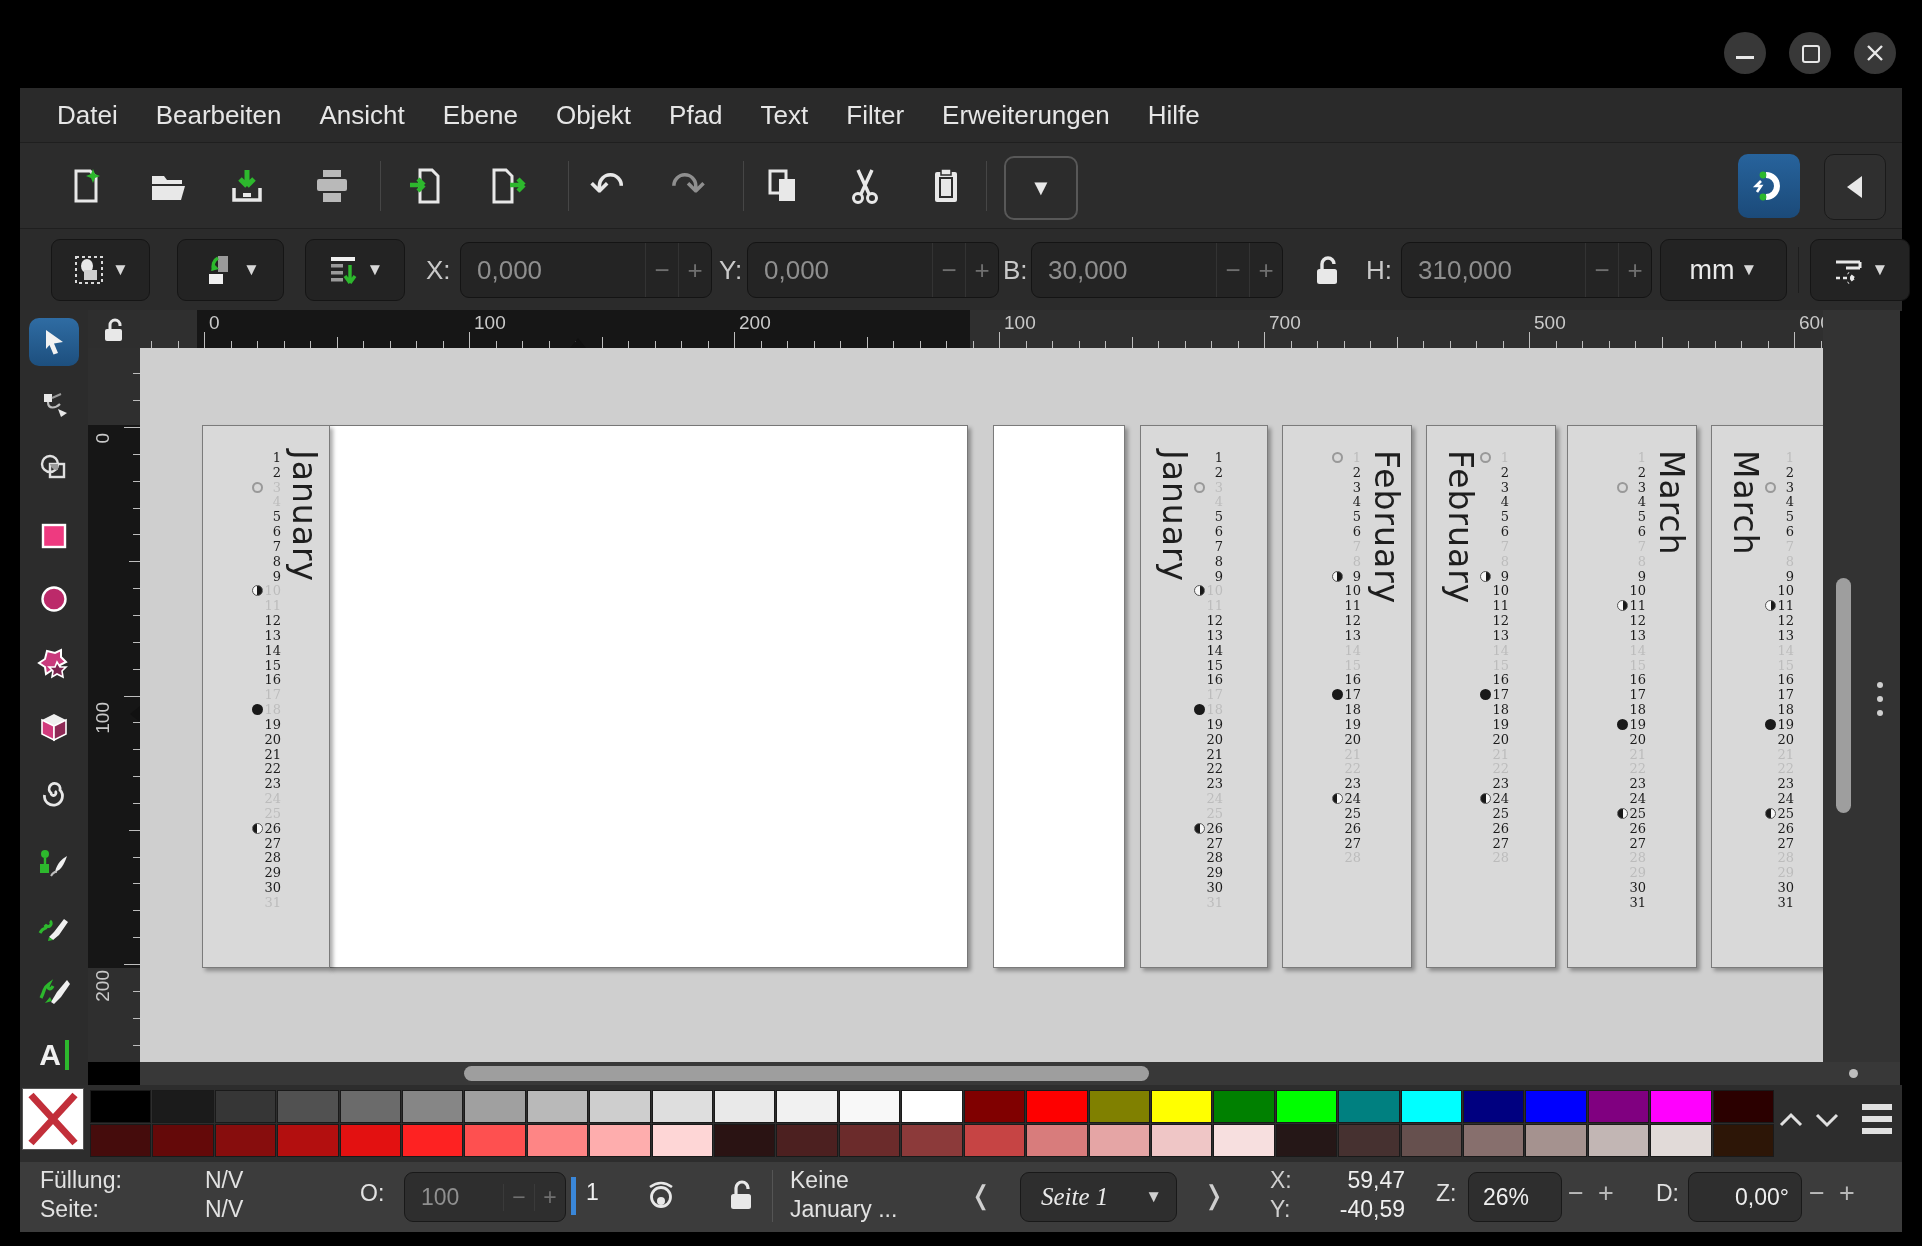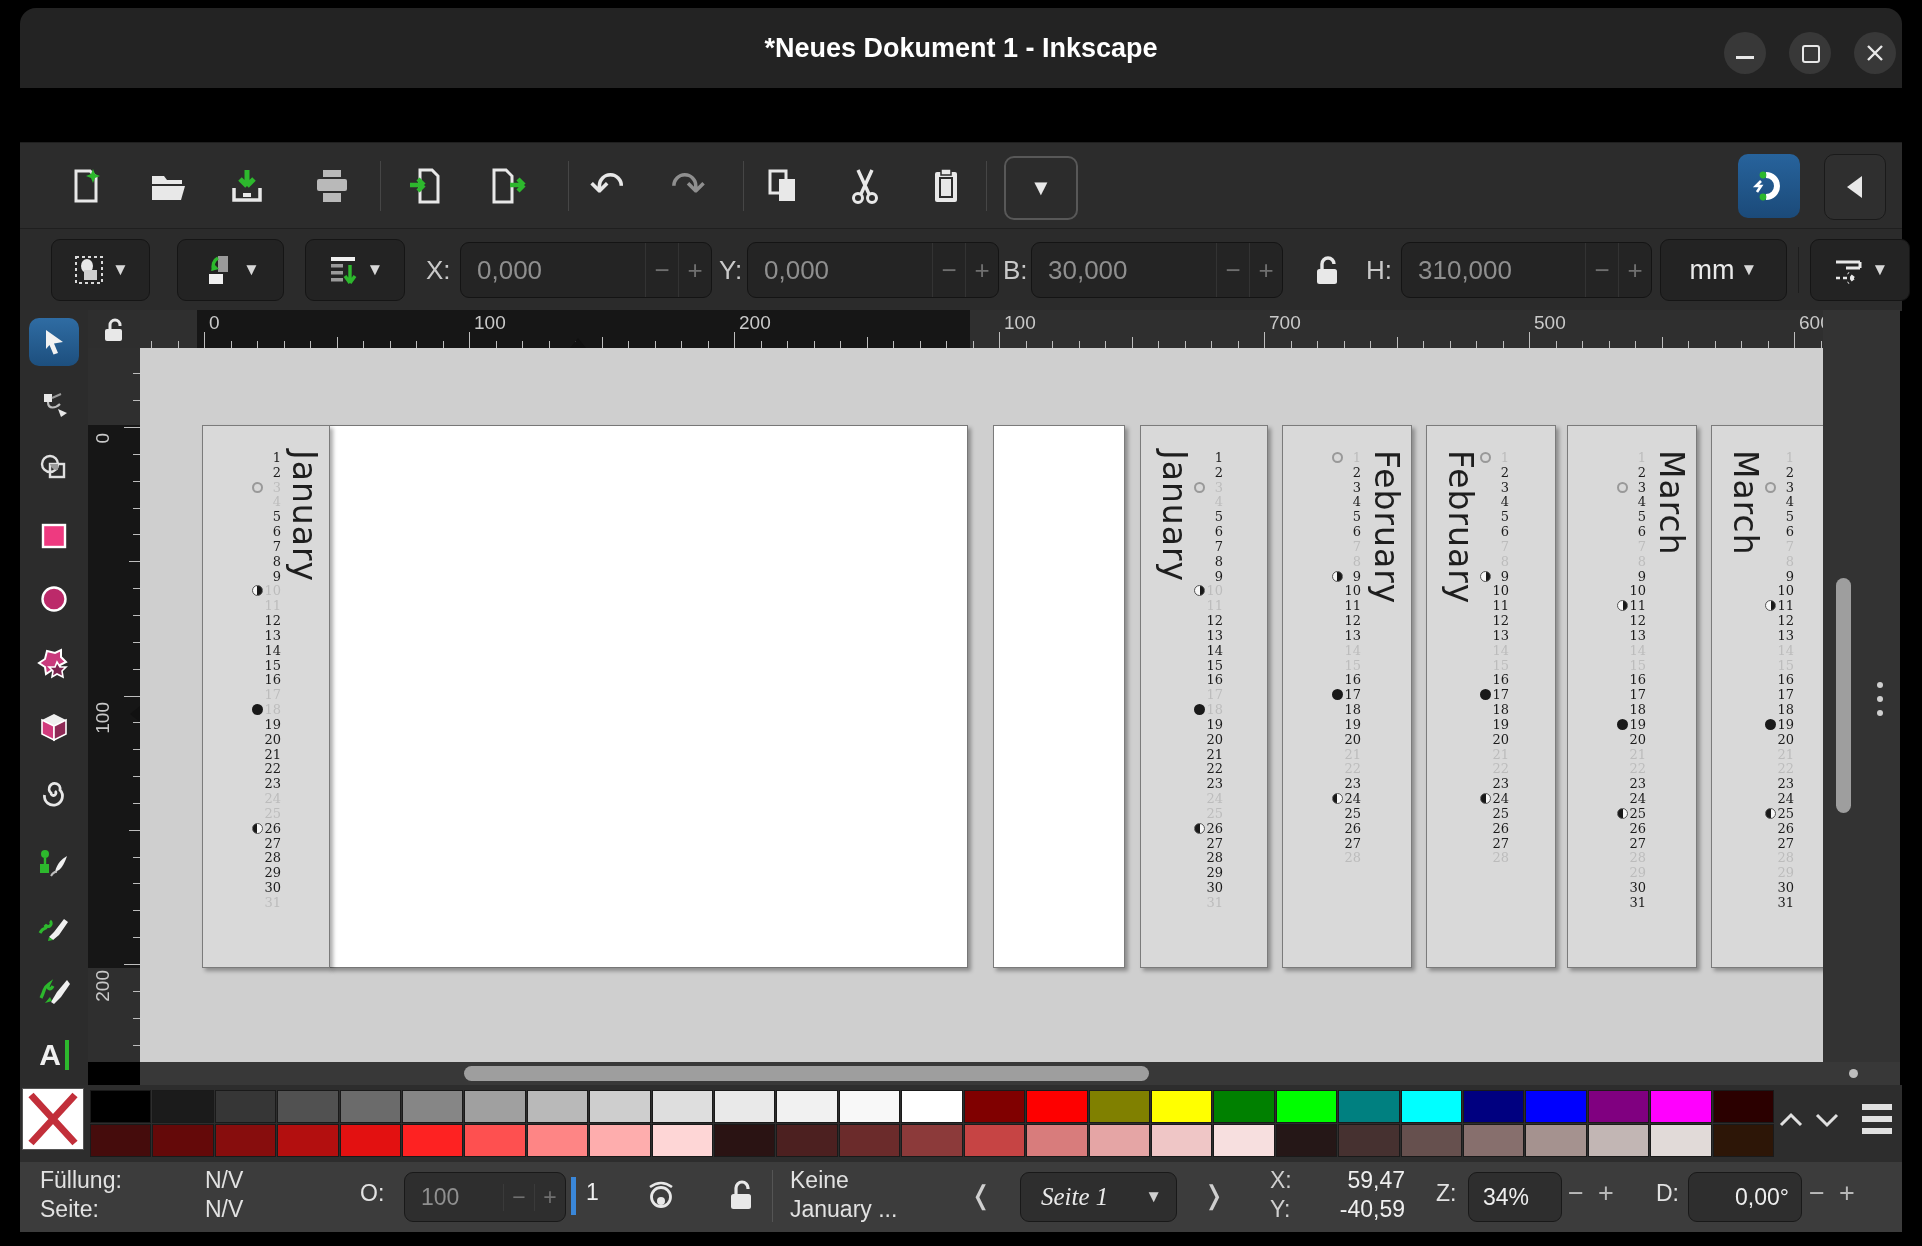--- a/index.html
+++ b/index.html
@@ -60,35 +60,44 @@
   .swatch{position:absolute;width:61px;height:33px;border:1px solid #1a1a1a;box-sizing:border-box;}
   
   #statusbar{left:20px;top:1162px;width:1882px;height:70px;background:#3c3c3c;color:#e2e2e2;font-size:23px;}
   .sfield{position:absolute;background:#2e2e2e;border:1px solid #191919;border-radius:9px;display:flex;align-items:center;}
 </style>
 </head>
 <body>
 
 <div id="screen">
 
-  <div class="abs" id="titlebar">
-    <div id="window-title">*Neues Dokument 1 - Inkscape</div>
-  </div>
   <div class="abs winbtn" style="left:1724px;">
     <div class="abs" style="left:12px;top:24px;width:18px;height:3px;background:#e8e8e8;"></div>
   </div>
   <div class="abs winbtn" style="left:1789px;">
     <div class="abs" style="left:13px;top:13px;width:14px;height:14px;border:2px solid #e8e8e8;border-radius:3px;"></div>
   </div>
   <div class="abs winbtn" style="left:1854px;">
     <svg class="abs" style="left:11px;top:11px;" width="20" height="20">
         <path d="M3 3 L17 17 M17 3 L3 17" stroke="#e8e8e8" stroke-width="2.4"></path>
       </svg>
   </div>
 
+  <div class="abs" id="menubar">
+      <span class="menu-item">Datei</span>
+      <span class="menu-item">Bearbeiten</span>
+      <span class="menu-item">Ansicht</span>
+      <span class="menu-item">Ebene</span>
+      <span class="menu-item">Objekt</span>
+      <span class="menu-item">Pfad</span>
+      <span class="menu-item">Text</span>
+      <span class="menu-item">Filter</span>
+      <span class="menu-item">Erweiterungen</span>
+      <span class="menu-item">Hilfe</span>
+    </div>
 
   <div class="abs" id="cmdbar">
     <div class="abs cmdbtn" style="left:37px;">
       <svg width="44" height="44">
         <path d="M12 7 h14 l6 6 v24 h-20 z" fill="none" stroke="#e8e8e8" stroke-width="3"></path>
         <path d="M29 5 l2 5 5 2 -5 2 -2 5 -2-5 -5-2 5-2 z" fill="#2db82d"></path>
         </svg>
     </div>
     <div class="abs cmdbtn" style="left:118px;">
       <svg width="44" height="44">
@@ -783,21 +792,21 @@
       <span style="padding-left:20px;flex:1;font-family:'Liberation Serif',serif;font-style:italic;font-size:25px;color:#eaeaea;">Seite 1</span>
       <span style="color:#cfcfcf;font-size:17px;padding-right:14px;">▼</span>
     </div>
     <span class="abs" style="left:1183px;top:18px;color:#cfcfcf;font-size:26px;">❭</span>
     <span class="abs" style="left:1250px;top:5px;color:#cfcfcf;">X:</span>
     <span class="abs" style="left:1250px;top:34px;color:#cfcfcf;">Y:</span>
     <span class="abs" style="left:1285px;top:5px;width:100px;text-align:right;color:#efefef;">59,47</span>
     <span class="abs" style="left:1285px;top:34px;width:100px;text-align:right;color:#efefef;">-40,59</span>
     <span class="abs" style="left:1416px;top:18px;">Z:</span>
     <div class="sfield" style="left:1448px;top:10px;width:92px;height:48px;">
-      <span style="padding-left:14px;color:#efefef;">34%</span>
+      <span style="padding-left:14px;color:#efefef;">26%</span>
     </div>
     <span class="abs" style="left:1548px;top:16px;color:#b9b9b9;font-size:27px;">−</span>
     <span class="abs" style="left:1578px;top:16px;color:#b9b9b9;font-size:27px;">+</span>
     <span class="abs" style="left:1636px;top:18px;">D:</span>
     <div class="sfield" style="left:1668px;top:10px;width:112px;height:48px;justify-content:flex-end;">
       <span style="padding-right:12px;color:#efefef;">0,00°</span>
     </div>
     <span class="abs" style="left:1789px;top:16px;color:#b9b9b9;font-size:27px;">−</span>
     <span class="abs" style="left:1819px;top:16px;color:#b9b9b9;font-size:27px;">+</span>
   </div>

